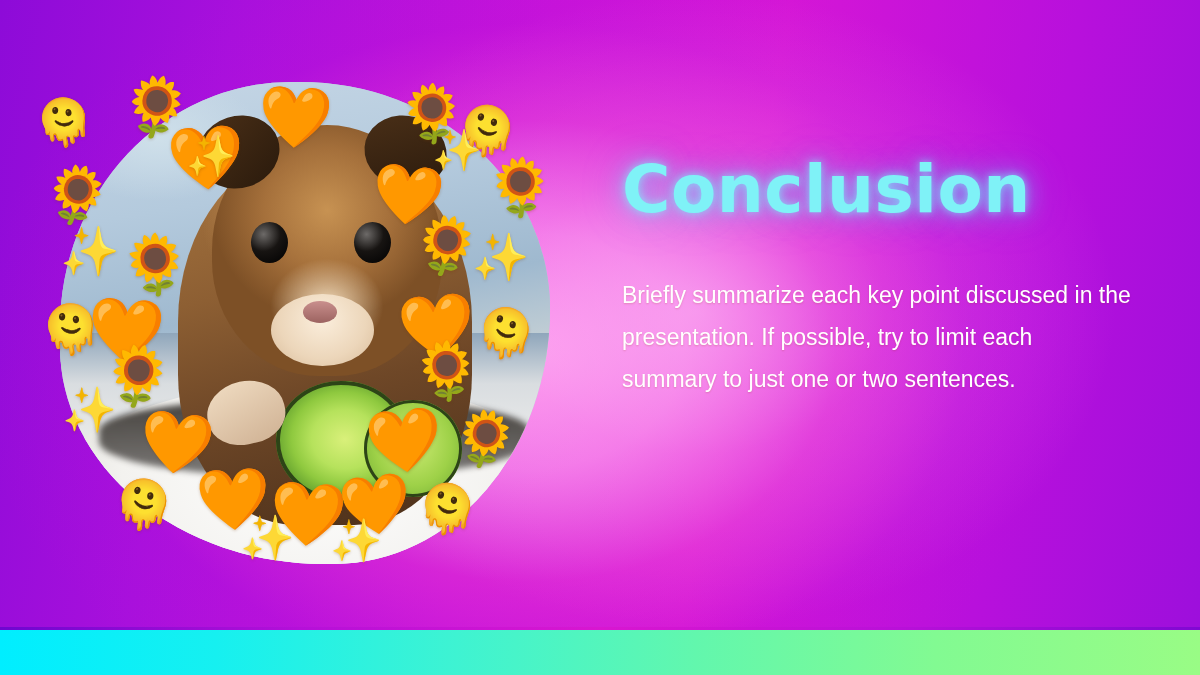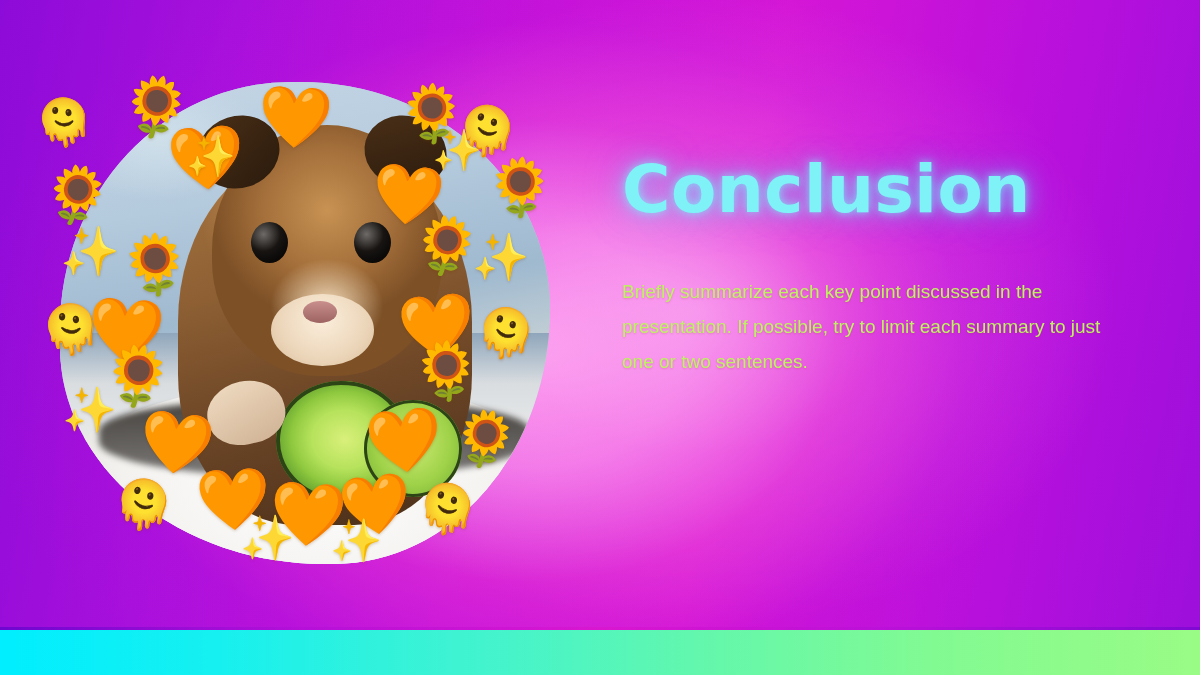--- a/index.html
+++ b/index.html
@@ -147,23 +147,23 @@
     letter-spacing:0.5px;
     color:#7ff2f7;
     margin:0 0 46px 0;
     text-shadow:
        0 0 10px rgba(120,245,255,0.75),
        0 0 24px rgba(90,230,255,0.55),
        0 0 44px rgba(70,210,255,0.35);
   }
   .para{
     font-family:"Liberation Sans", sans-serif;
-    font-size:19px;
-    line-height:35px;
-    color:#bef264;
+    font-size:23px;
+    line-height:42px;
+    color:#ffffff;
     margin:0;
     text-shadow:0 1px 2px rgba(150,60,0,0.22);
   }
   .para + .para{margin-top:35px;}
 
   
   .bottom-bar{
     position:absolute;left:0;bottom:0;width:1200px;height:45px;
     background:linear-gradient(90deg,#00eeff 0%,#16f0f0 18%,#3ef3d2 38%,#62f7ad 58%,#82fa92 78%,#99fc85 100%);
   }

